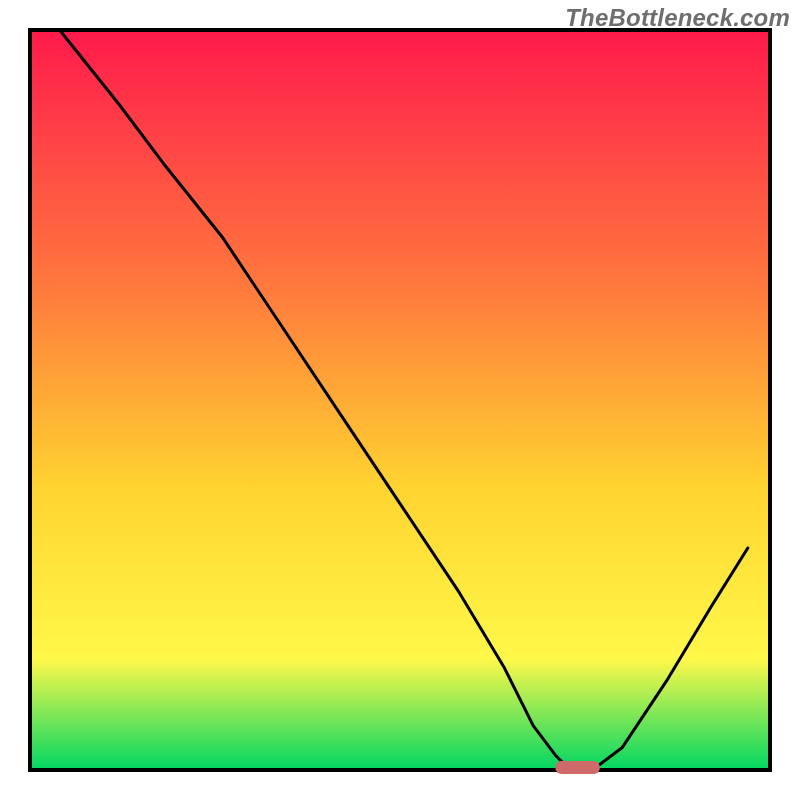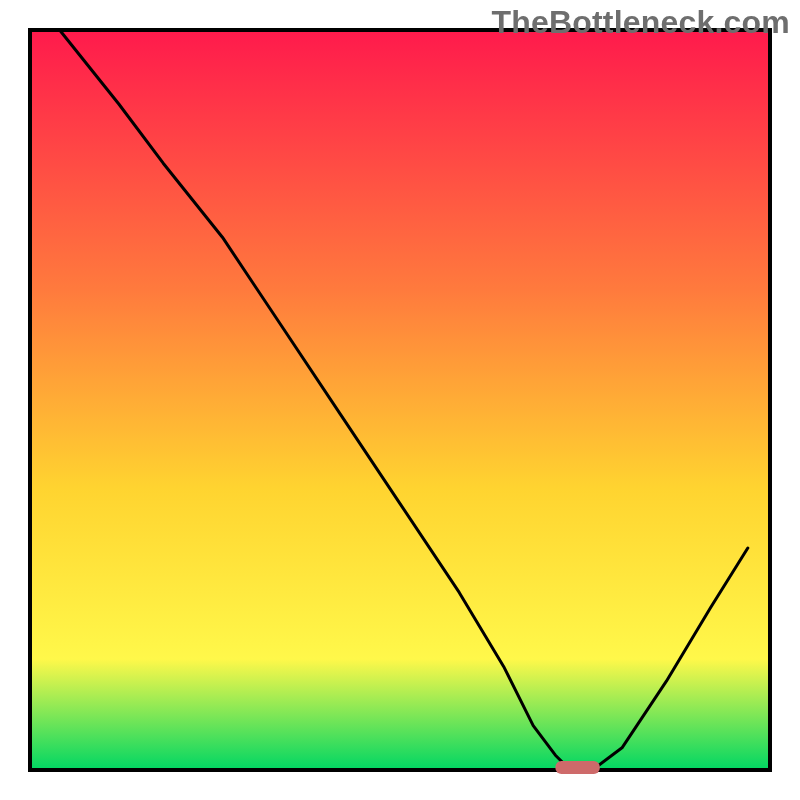--- a/index.html
+++ b/index.html
@@ -13,25 +13,26 @@
   }
   .wrap {
     position: relative;
     width: 800px;
     height: 800px;
   }
   .watermark {
     position: absolute;
     top: 4px;
     right: 10px;
-    font-size: 32px;
+    font-size: 24px;
     font-weight: 600;
     color: #6e6e6e;
     letter-spacing: 0.2px;
     z-index: 10;
+    font-style: italic;
   }
   svg.plot {
     position: absolute;
     top: 0;
     left: 0;
   }
 </style>
 </head>
 <body>
 <div class="wrap">

